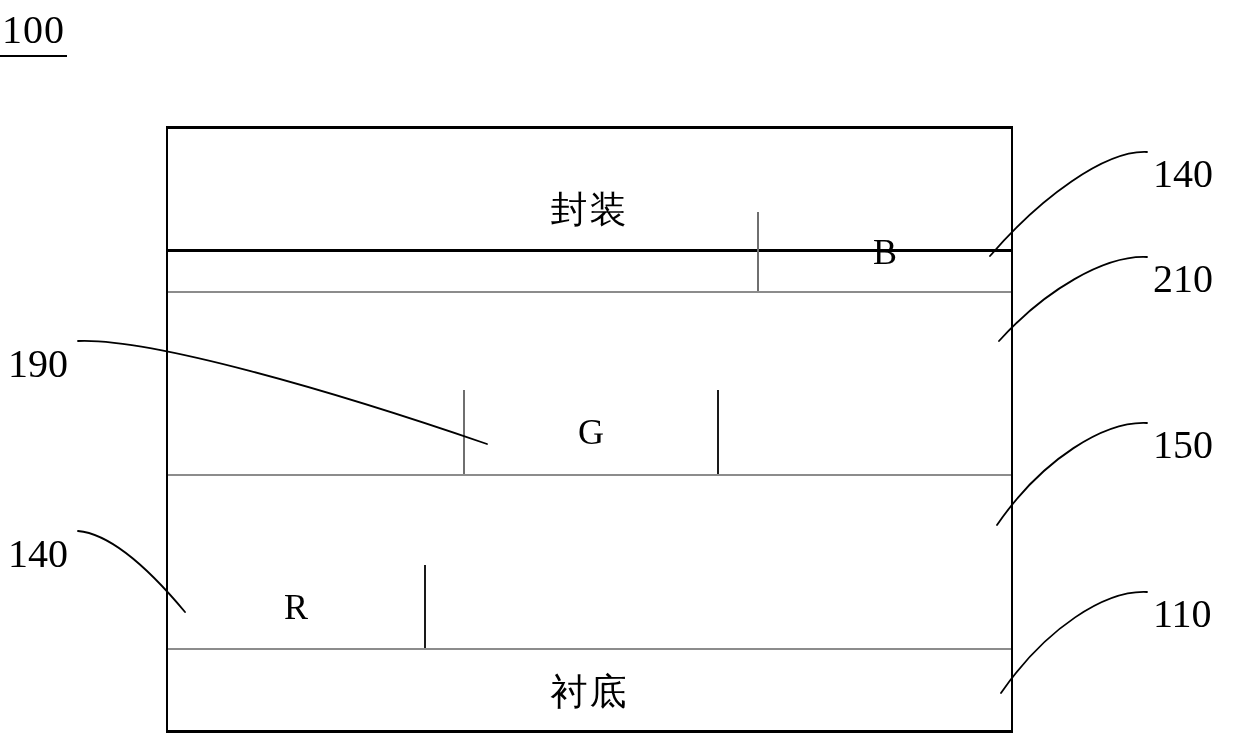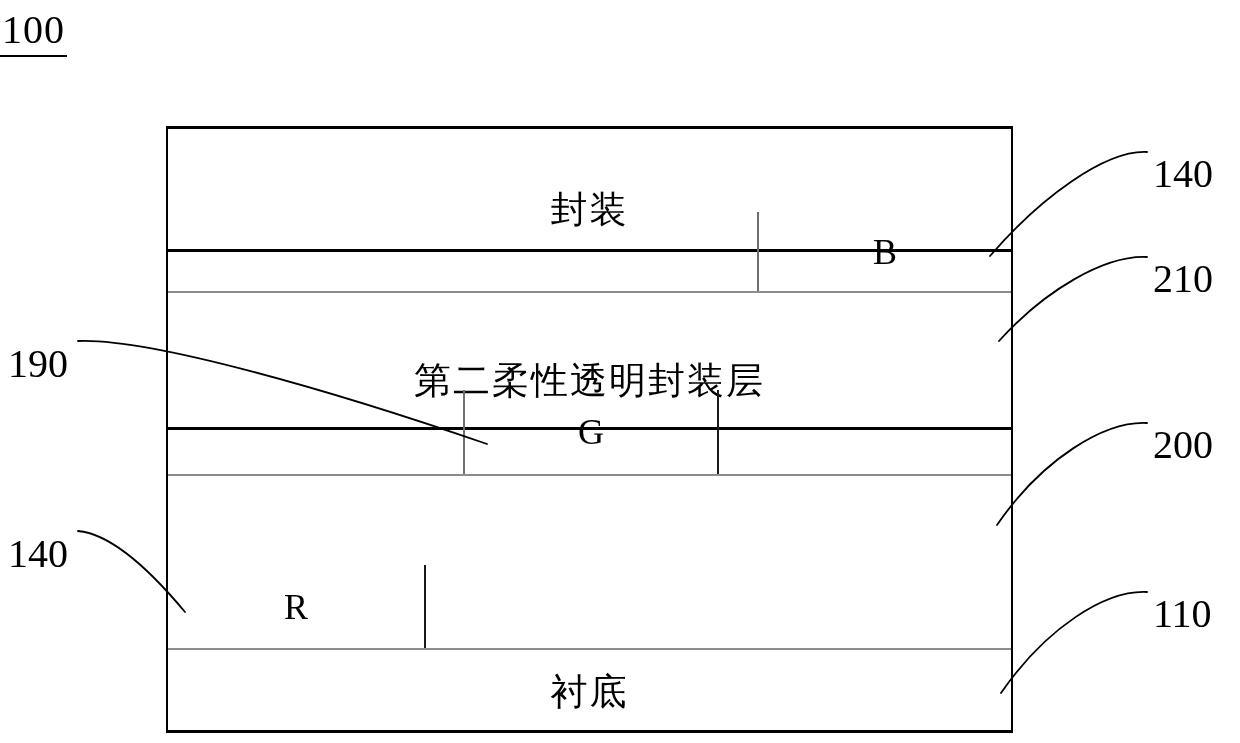--- a/index.html
+++ b/index.html
@@ -129,25 +129,20 @@
 
     <div class="band rule-light" style="top:83px; height:81px;">
       <div class="cell vsep-mid" style="width:70.1%;">
         <span class="cell-label-cn"></span>
       </div>
       <div class="cell" style="width:29.9%;">
         <span class="cell-label-letter">B</span>
       </div>
     </div>
 
-    <div class="band rule-dark" style="top:164px; height:97px;">
-      <div class="cell" style="width:100%;">
-        <span class="cell-label-cn">第二柔性透明封装层</span>
-      </div>
-    </div>
 
     <div class="band rule-light" style="top:261px; height:86px;">
       <div class="cell vsep-mid" style="width:35.2%;">
         <span class="cell-label-cn"></span>
       </div>
       <div class="cell vsep-dark" style="width:30.2%;">
         <span class="cell-label-letter">G</span>
       </div>
       <div class="cell" style="width:34.6%;">
         <span class="cell-label-cn"></span>
@@ -167,21 +162,21 @@
     <div class="band" style="top:521px; height:82px;">
       <div class="cell" style="width:100%;">
         <span class="cell-label-cn">衬底</span>
       </div>
     </div>
 
   </div>
 
   <div class="ref-num" style="left:1153px; top:134px;">140</div>
   <div class="ref-num" style="left:1153px; top:239px;">210</div>
-  <div class="ref-num" style="left:1153px; top:405px;">200</div>
+  <div class="ref-num" style="left:1153px; top:405px;">150</div>
   <div class="ref-num" style="left:1153px; top:574px;">110</div>
   <div class="ref-num" style="left:8px; top:324px;">190</div>
   <div class="ref-num" style="left:8px; top:514px;">140</div>
 
   <svg id="leaders" viewBox="0 0 1240 743">
     <g fill="none" stroke="#000000" stroke-width="1.8" stroke-linecap="round">
       <path d="M 1147,152 C 1105,150 1040,198 990,256"></path>
       <path d="M 1147,257 C 1105,255 1045,290 999,341"></path>
       <path d="M 1147,423 C 1105,421 1043,458 997,525"></path>
       <path d="M 1147,592 C 1105,590 1046,628 1001,693"></path>

